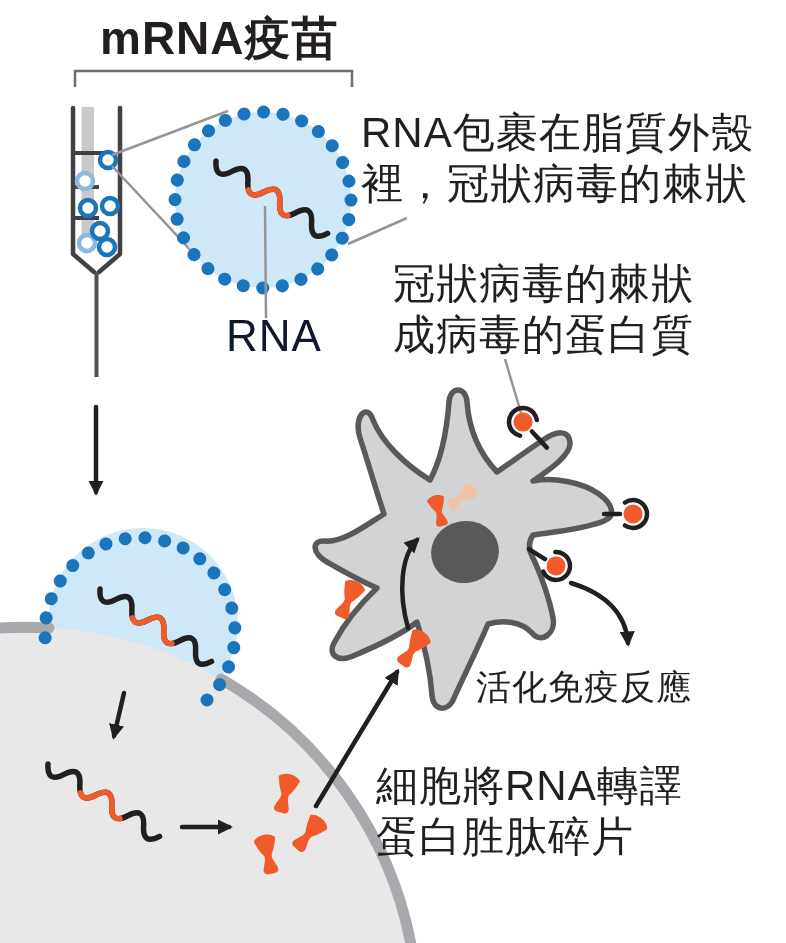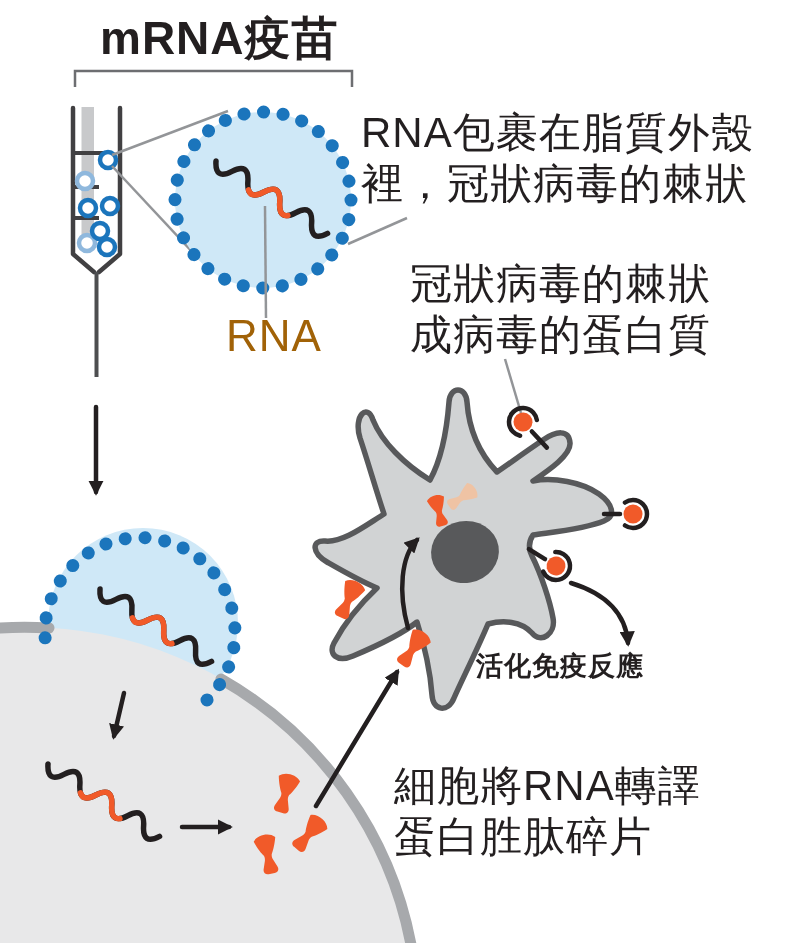--- a/index.html
+++ b/index.html
@@ -3,24 +3,24 @@
 <meta charset="utf-8">
 <style>
   html,body{margin:0;padding:0;background:#ffffff;}
   #stage{position:relative;width:786px;height:943px;background:#ffffff;overflow:hidden;
          font-family:"Liberation Sans",sans-serif;color:#231f20;}
   #diagram{position:absolute;left:0;top:0;}
   .txt{position:absolute;white-space:nowrap;letter-spacing:1px;}
   .title{left:100px;top:8px;font-size:46px;font-weight:700;}
   .note{font-size:42px;line-height:51px;}
   .lipid-note{left:361px;top:100px;margin-top:7px;}
-  .spike-note{left:410px;top:258px;}
-  .rna-label{left:226px;top:311px;font-size:44px;color:#a16207;}
-  .immune-label{left:476px;top:648px;font-size:27px;font-weight:700;}
-  .translate-note{left:394px;top:760px;}
+  .spike-note{left:393px;top:258px;}
+  .rna-label{left:226px;top:311px;font-size:44px;color:#0f172a;}
+  .immune-label{left:476px;top:664px;font-size:35px;font-weight:400;}
+  .translate-note{left:376px;top:760px;}
 
   
   .stroke-dark{stroke:#414042;stroke-width:4.5;fill:none;stroke-linecap:round;stroke-linejoin:round;}
   .tick{stroke:#414042;stroke-width:4;fill:none;}
   .needle{stroke:#4d4e50;stroke-width:4;fill:none;}
   .plunger{fill:#c8c9cb;}
   .particle{fill:#ffffff;stroke:#1b75bc;stroke-width:4.5;}
   .particle.faded{stroke:#8fb8dd;}
   .mag-line{stroke:#939598;stroke-width:2.5;fill:none;}
   .pointer{stroke:#939598;stroke-width:2.5;fill:none;}

